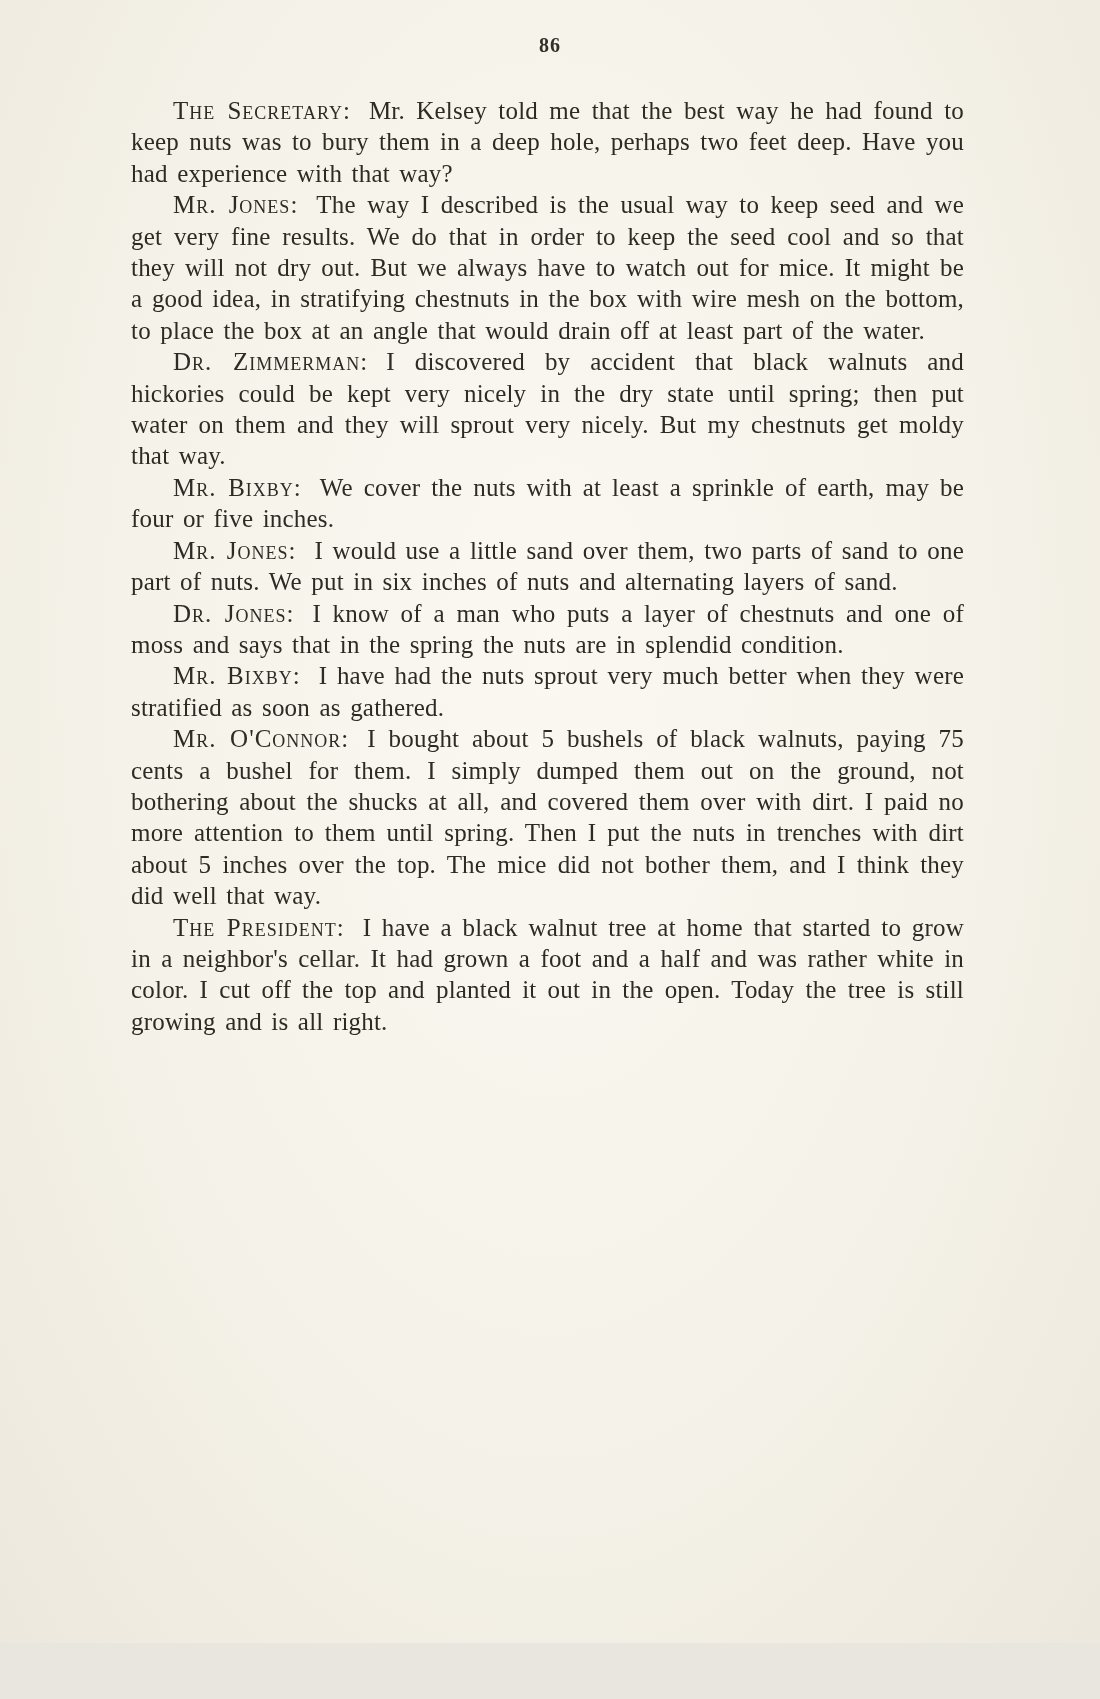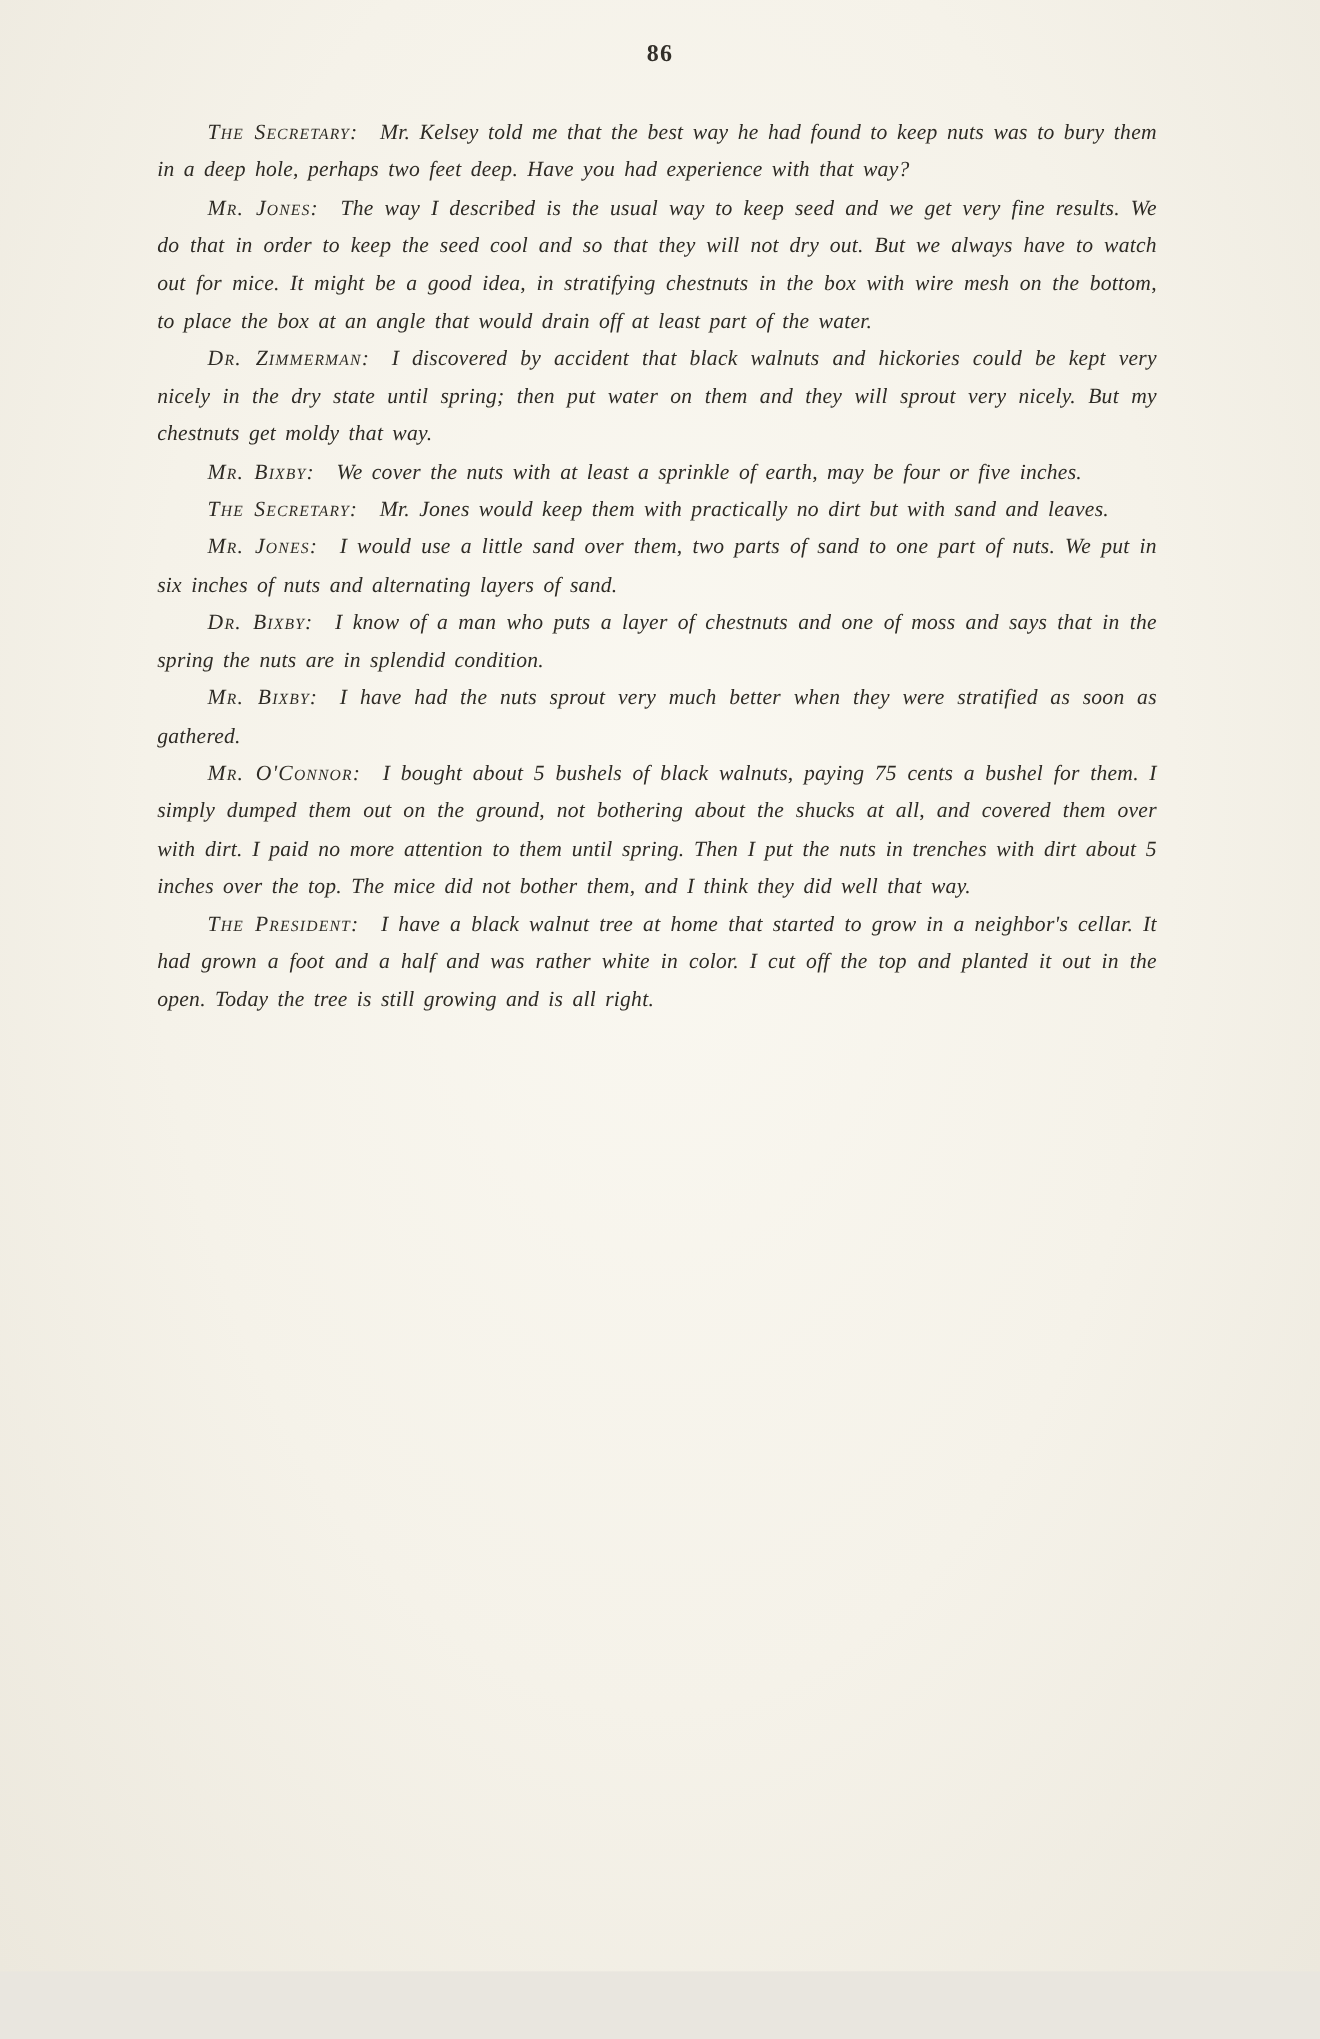--- a/index.html
+++ b/index.html
@@ -23,26 +23,25 @@
     text-align: center;
     padding-top: 34px;
     font-size: 20px;
     font-weight: bold;
     letter-spacing: 1px;
     color: #33302a;
   }
   .content {
     box-sizing: border-box;
     padding: 38px 136px 0 131px;
-    font-size: 18px;
+    font-size: 25px;
     line-height: 31.4px;
     text-align: justify;
     letter-spacing: 0.2px;
     word-spacing: 3px;
-    font-style: italic;
   }
   p.para {
     margin: 0;
     text-indent: 42px;
   }
   .speaker {
     font-variant: small-caps;
     letter-spacing: 1px;
     margin-right: 18px;
   }
@@ -69,30 +68,27 @@
 
 
     <p class="para">
       <span class="speaker">Dr. Zimmerman:</span><span>I discovered by accident that black walnuts and hickories could be kept very nicely in the dry state until spring; then put water on them and they will sprout very nicely.  But my chestnuts get moldy that way.</span>
     </p>
 
     <p class="para">
       <span class="speaker">Mr. Bixby:</span><span>We cover the nuts with at least a sprinkle of earth, may be four or five inches.</span>
     </p>
 
-    <p class="para">
-      <span class="speaker">The Secretary:</span><span>Mr. Jones would keep them with practically no dirt but with sand and leaves.</span>
-    </p>
 
     <p class="para">
       <span class="speaker">Mr. Jones:</span><span>I would use a little sand over them, two parts of sand to one part of nuts.  We put in six inches of nuts and alternating layers of sand.</span>
     </p>
 
     <p class="para">
-      <span class="speaker">Dr. Bixby:</span><span>I know of a man who puts a layer of chestnuts and one of moss and says that in the spring the nuts are in splendid condition.</span>
+      <span class="speaker">Dr. Jones:</span><span>I know of a man who puts a layer of chestnuts and one of moss and says that in the spring the nuts are in splendid condition.</span>
     </p>
 
     <p class="para">
       <span class="speaker">Mr. Bixby:</span><span>I have had the nuts sprout very much better when they were stratified as soon as gathered.</span>
     </p>
 
     <p class="para">
       <span class="speaker">Mr. O'Connor:</span><span>I bought about 5 bushels of black walnuts, paying 75 cents a bushel for them.  I simply dumped them out on the ground, not bothering about the shucks at all, and covered them over with dirt.  I paid no more attention to them until spring.  Then I put the nuts in trenches with dirt about 5 inches over the top.  The mice did not bother them, and I think they did well that way.</span>
     </p>
 

